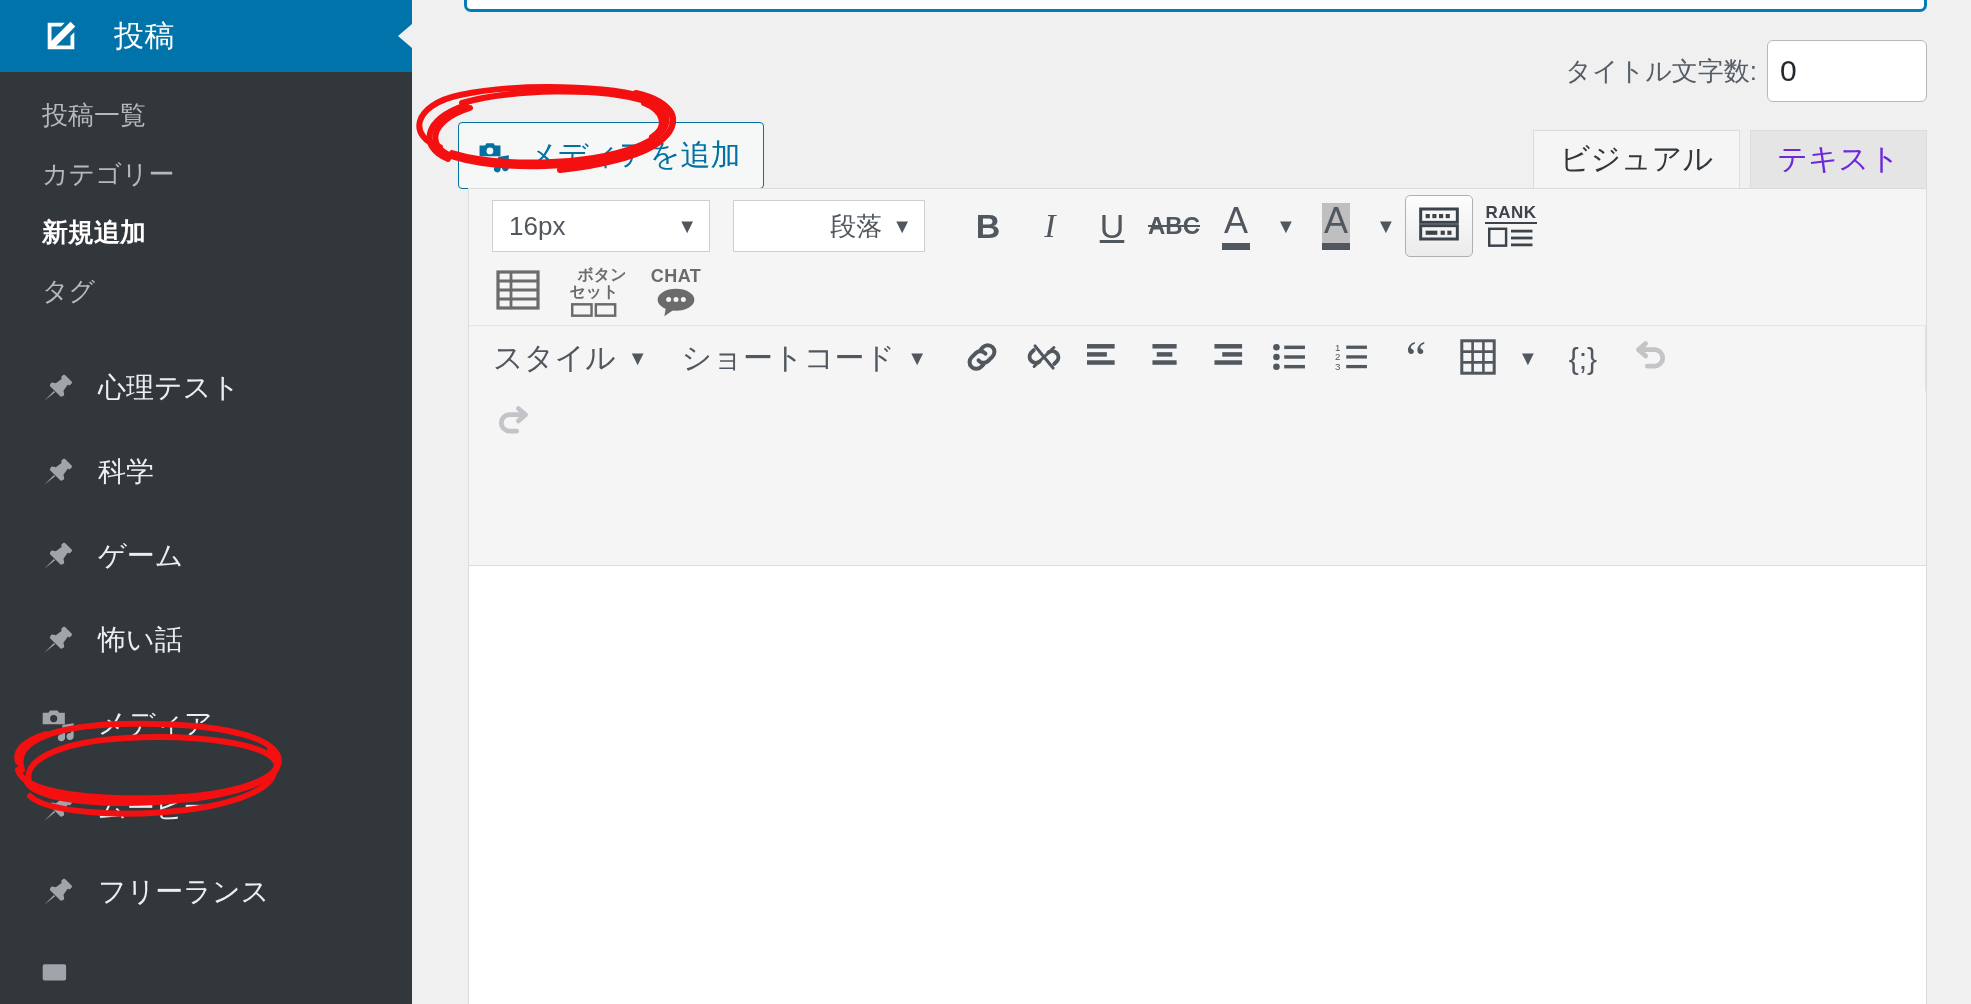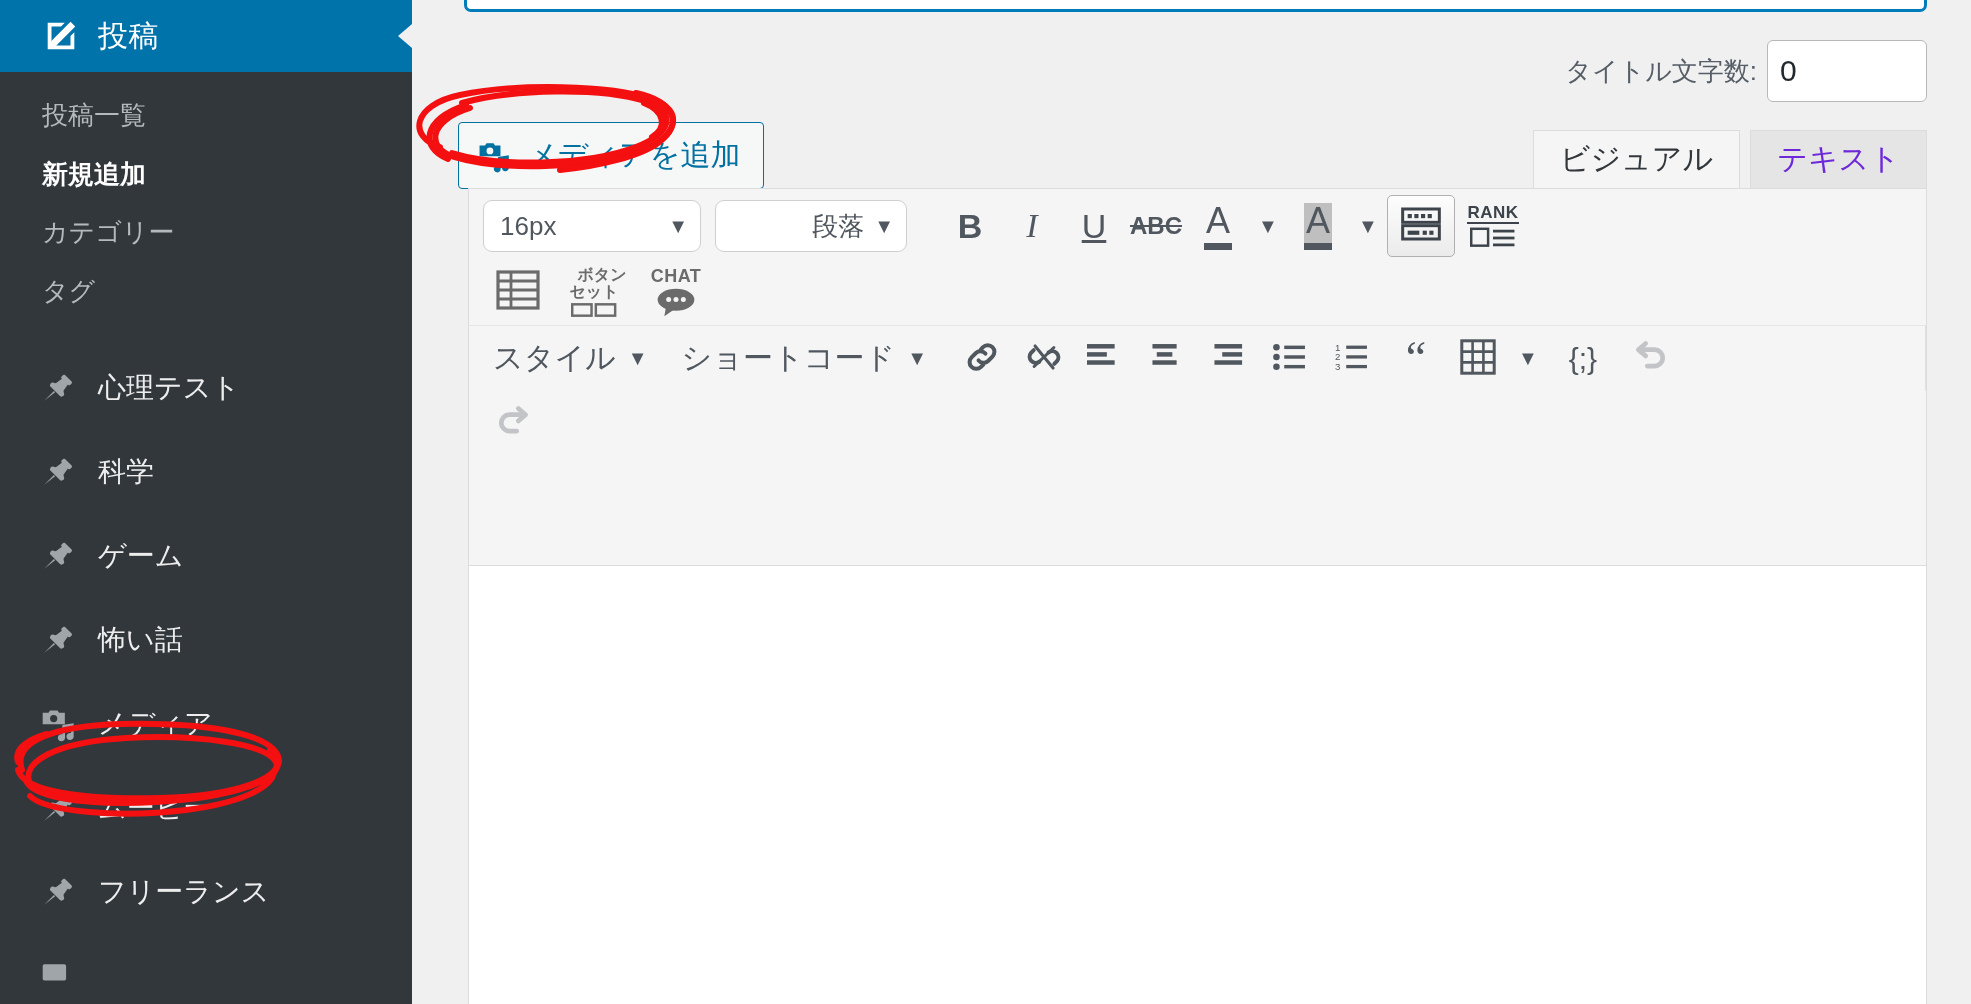--- a/index.html
+++ b/index.html
@@ -22,21 +22,21 @@
   .menu-head {
     position: relative;
     height: 72px;
     background: #0073aa;
     display: flex; align-items: center;
     padding-left: 42px;
     color: #fff;
   }
   .menu-head .mh-icon { width: 44px; display:flex; align-items:center; }
   .menu-head .mh-label {
-    font-size: 30px; color: #fff; margin-left: 12px; letter-spacing: .5px;
+    font-size: 30px; color: #fff; margin-left: 28px; letter-spacing: .5px;
   }
   .menu-arrow {
     position: absolute; right: 0px; top: 0; width: 28px; height: 72px;
   }
   .submenu { background: #32373c; padding: 14px 0 22px 0; }
   .submenu-item {
     display: block;
     font-size: 26px;
     color: #b4b9be;
     padding: 13px 0 13px 42px;
@@ -156,29 +156,30 @@
   .tb-row {
     display: flex; align-items: center;
     padding: 0 14px;
     min-height: 66px;
   }
   .tb-row.r3 { border-top: 1px solid #e6e6e6; }
 
   .tb-select {
     height: 52px;
     border: 1px solid #cfcfcf;
-    border-radius: 9px;
+    border-radius: 0;
     background: #fff;
     display: flex; align-items: center;
     justify-content: space-between;
     padding: 0 12px 0 16px;
     font-size: 26px;
     color: #50575e;
     margin-right: 14px;
     cursor: pointer;
+    margin-left: 9px;
   }
   .tb-select.w-fs { width: 218px; }
   .tb-select.w-fmt { width: 192px; justify-content: flex-end; }
   .tb-select .caret { font-size: 20px; color: #50575e; margin-left: 10px; }
 
   .tb-btn {
     width: 62px; height: 60px;
     display: flex; align-items: center; justify-content: center;
     color: #50575e;
     cursor: pointer;
@@ -244,22 +245,22 @@
       <span class="menu-arrow">
         <svg width="28" height="72" viewBox="0 0 28 72">
           <polygon points="0,0 28,0 28,24 14,36 28,48 28,72 0,72" fill="#0073aa"></polygon>
           <polygon points="28,24 14,36 28,48" fill="#f0f0f0"></polygon>
         </svg>
       </span>
     </div>
 
     <div class="submenu">
       <a class="submenu-item">投稿一覧</a>
+      <a class="submenu-item">カテゴリー</a>
       <a class="submenu-item current">新規追加</a>
-      <a class="submenu-item">カテゴリー</a>
       <a class="submenu-item">タグ</a>
     </div>
 
     <div class="menu-sep"></div>
 
     <a class="menu-item">
       <span class="mi-icon">
         <svg width="34" height="34" viewBox="0 0 20 20" fill="#a0a5aa">
           <path d="M14.7 2.4c-.3-.3-.8-.3-1.1 0l-.9.9c-.3.3-.3.8 0 1.1l.2.2-3.6 2.6-1.9-.4c-.4-.1-.8.1-1 .4l-.5.9c-.2.3-.1.7.2 1l5.8 5.8c.3.3.7.3 1 .1l.9-.5c.3-.2.5-.6.4-1l-.4-1.9 2.6-3.6.2.2c.3.3.8.3 1.1 0l.9-.9c.3-.3.3-.8 0-1.1z"></path>
           <path d="M2.5 17.5 L8.2 11.8 L8.9 12.5 Z"></path>

